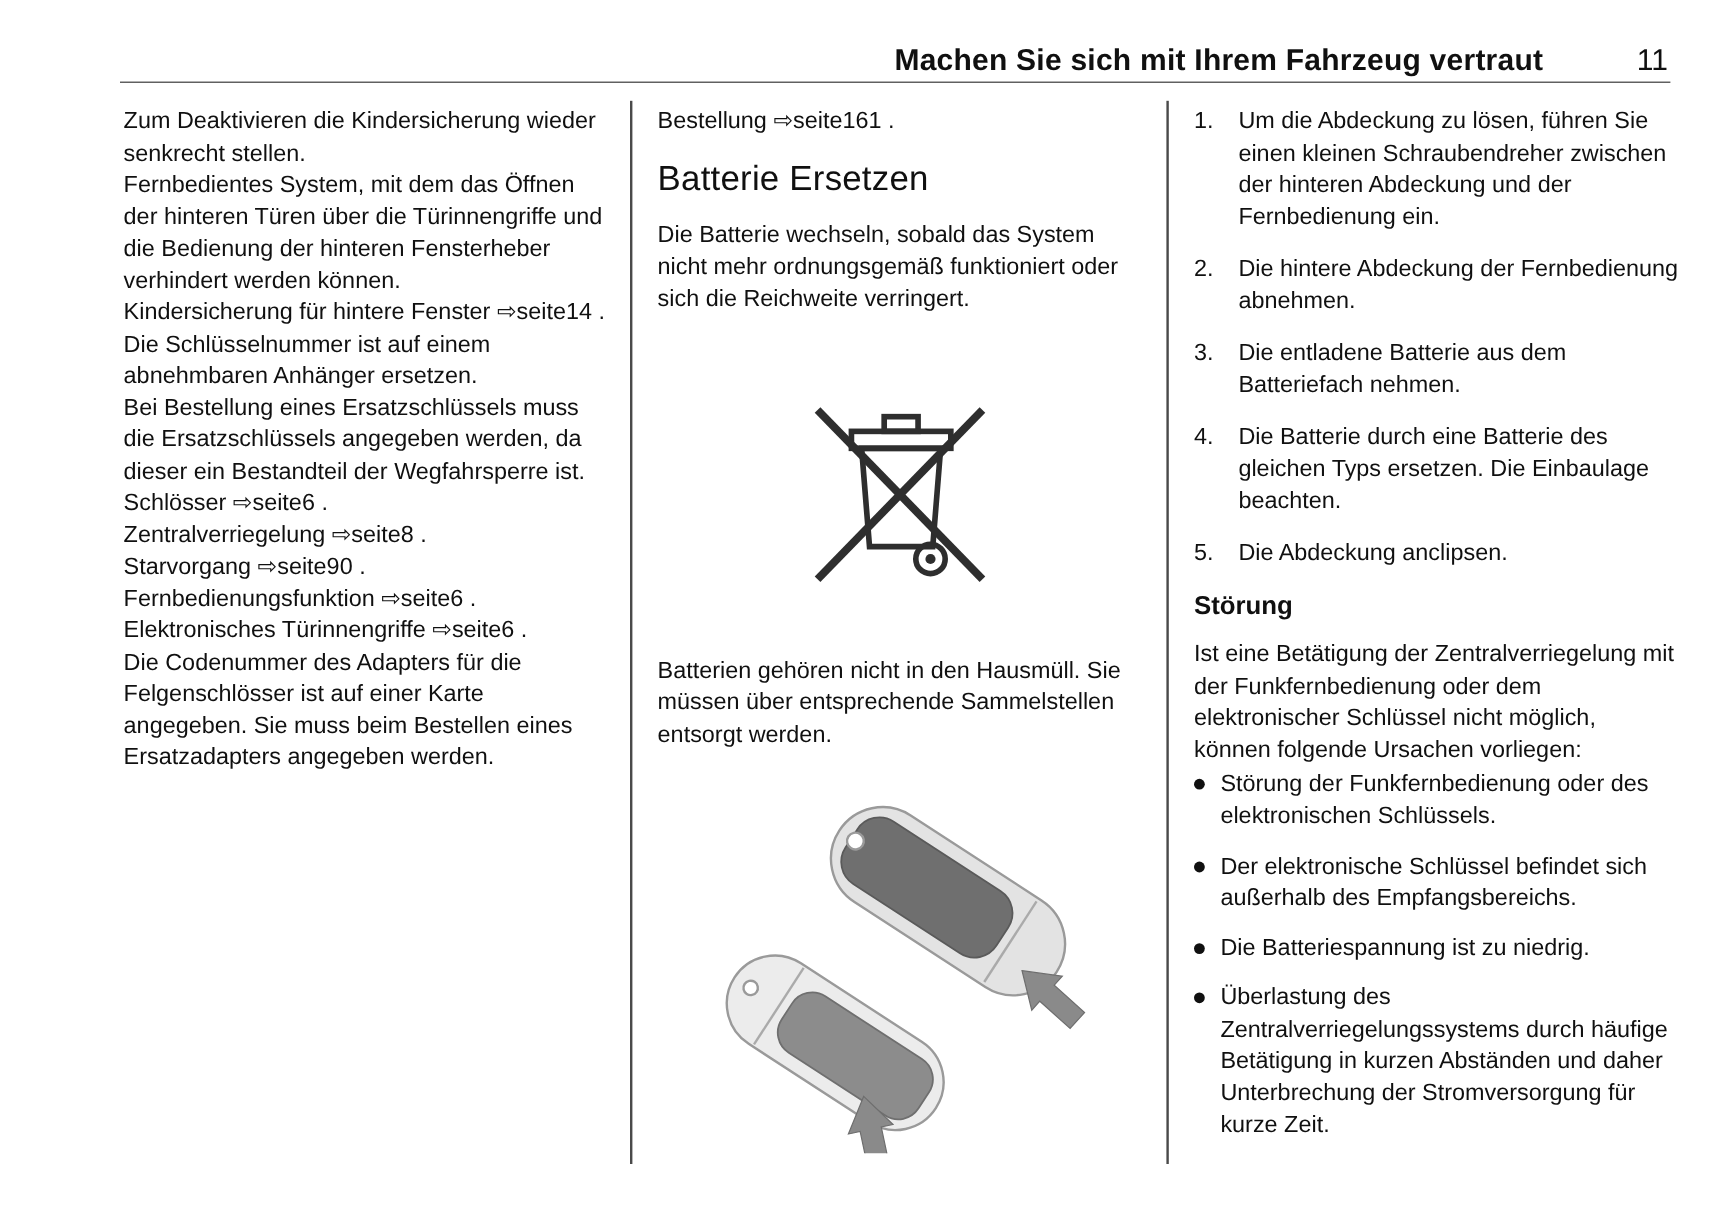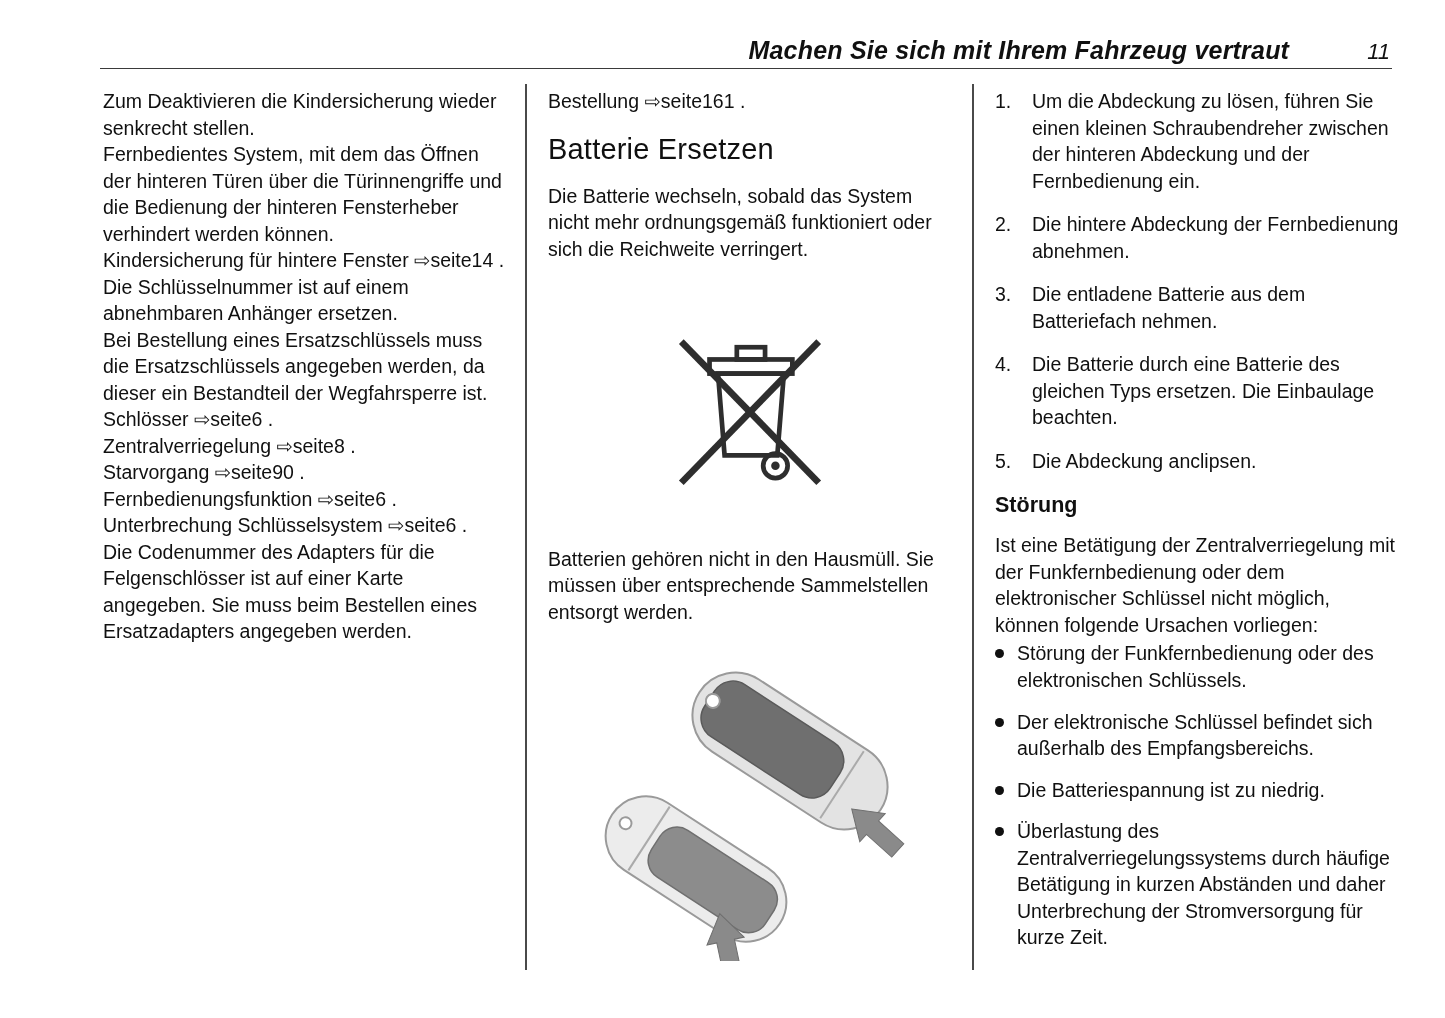--- a/index.html
+++ b/index.html
@@ -9,24 +9,24 @@
     font-family:"Liberation Sans", sans-serif;
     color:#101010;
     position:relative;
     overflow:hidden;
   }
   .page { position:absolute; inset:0; }
 
   
   .header {
     position:absolute; left:108px; right:55px; top:36px;
-    display:flex; justify-content:flex-end; align-items:baseline;font-style:italic;
+    display:flex; justify-content:flex-end; align-items:baseline;
   }
   .header-title { font-size:25px; font-weight:bold; letter-spacing:0.2px; }
-  .header-page  { font-size:22px; margin-left:78px; font-weight:normal; }
+  .header-page  { font-size:25px; margin-left:78px; font-weight:normal; }
   .header-rule {
     position:absolute; left:100px; width:1292px; top:68px;
     border-top:1.6px solid #3a3a3a;
   }
 
   
   .col {
     position:absolute; top:88px; width:404px;
     font-size:19.5px; line-height:1.36;
   }
@@ -94,21 +94,21 @@
   <div class="col col-left">
     <p class="para">Zum Deaktivieren die Kindersicherung wieder senkrecht stellen.</p>
     <p class="para">Fernbedientes System, mit dem das Öffnen der hinteren Türen über die Türinnengriffe und die Bedienung der hinteren Fensterheber verhindert werden können.</p>
     <p class="para">Kindersicherung für hintere Fenster ⇨seite14 .</p>
     <p class="para">Die Schlüsselnummer ist auf einem abnehmbaren Anhänger ersetzen.</p>
     <p class="para">Bei Bestellung eines Ersatzschlüssels muss die Ersatzschlüssels angegeben werden, da dieser ein Bestandteil der Wegfahrsperre ist.</p>
     <p class="para">Schlösser ⇨seite6 .</p>
     <p class="para">Zentralverriegelung ⇨seite8 .</p>
     <p class="para">Starvorgang ⇨seite90 .</p>
     <p class="para">Fernbedienungsfunktion ⇨seite6 .</p>
-    <p class="para">Unterbrechung Schlüsselsystem ⇨seite6 .</p>
+    <p class="para">Elektronisches Türinnengriffe ⇨seite6 .</p>
     <p class="para">Die Codenummer des Adapters für die Felgenschlösser ist auf einer Karte angegeben. Sie muss beim Bestellen eines Ersatzadapters angegeben werden.</p>
   </div>
 
   <div class="col col-mid">
     <p class="para">Bestellung ⇨seite161 .</p>
     <h2 class="h2">Batterie Ersetzen</h2>
     <p class="para">Die Batterie wechseln, sobald das System nicht mehr ordnungsgemäß funktioniert oder sich die Reichweite verringert.</p>
 
     <svg class="figure-weee" viewBox="0 0 170 180" aria-hidden="true">
       <g stroke="#2e2e2e" fill="none" stroke-width="5">

